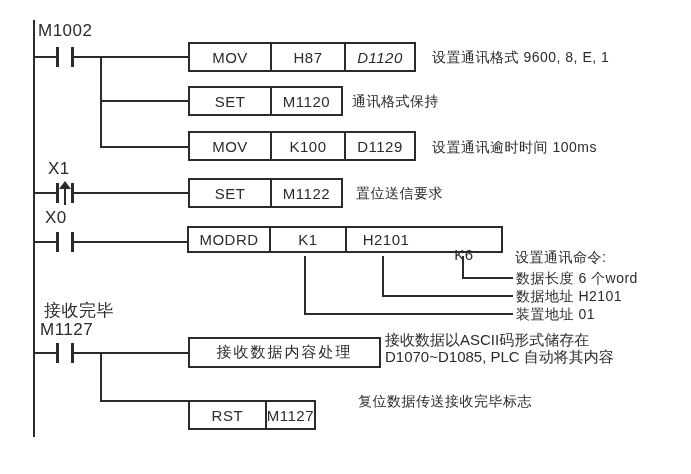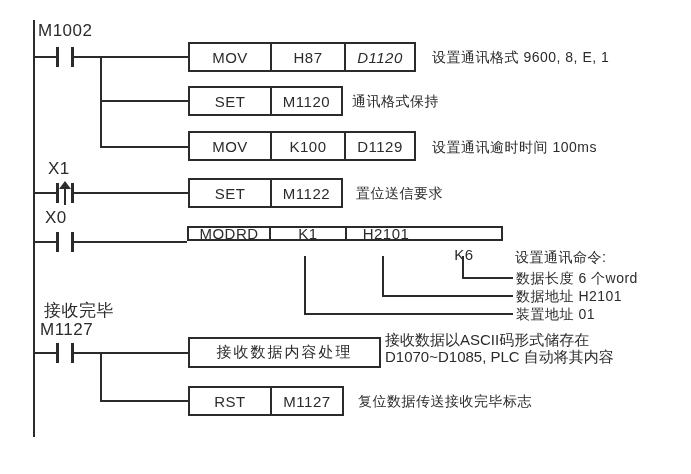--- a/index.html
+++ b/index.html
@@ -79,21 +79,21 @@
   </div>
   <div class="cmt" style="left:356px; top:184px;">置位送信要求</div>
 
   <div class="lbl" style="left:45px; top:208px;">X0</div>
   <div class="h" style="left:35px; top:241px; width:21px;"></div>
   <div class="contact" style="left:56px; top:232px;">
     <div class="bar l"></div>
     <div class="bar r"></div>
   </div>
   <div class="h" style="left:74px; top:241px; width:113px;"></div>
-  <div class="ibox" style="left:187px; top:226px; width:316px; height:15px;">
+  <div class="ibox" style="left:187px; top:226px; width:316px; height:27px;">
     <div class="cell" style="width:80px;">MODRD</div>
     <div class="cell" style="width:76px;text-align:right;">K1</div>
     <div class="cell" style="width:80px;">H2101</div>
     <div class="cell" style="flex:1;margin-top:26px;">K6</div>
   </div>
 
   <div class="v" style="left:304px; top:256px; height:59px;"></div>
   <div class="h" style="left:304px; top:313px; width:209px;"></div>
   <div class="v" style="left:382px; top:256px; height:41px;"></div>
   <div class="h" style="left:382px; top:295px; width:131px;"></div>
@@ -115,19 +115,19 @@
   <div class="v" style="left:100px; top:352px; height:50px;"></div>
   <div class="ibox" style="left:188px; top:337px; width:193px; height:31px;">
     <div class="cell" style="flex:1; letter-spacing:2px;">接收数据内容处理</div>
   </div>
   <div class="cmt small" style="left:385px; top:331px;">
     <div>接收数据以ASCII码形式储存在</div>
     <div>D1070~D1085, PLC 自动将其内容</div>
   </div>
 
   <div class="h" style="left:100px; top:400px; width:88px;"></div>
-  <div class="ibox" style="left:188px; top:386px; width:156px; height:30px;">
+  <div class="ibox" style="left:188px; top:400px; width:128px; height:30px;">
     <div class="cell" style="width:80px;">RST</div>
     <div class="cell" style="flex:1;">M1127</div>
   </div>
   <div class="cmt" style="left:358px; top:392px;">复位数据传送接收完毕标志</div>
 
 </div>
 
 </body></html>

